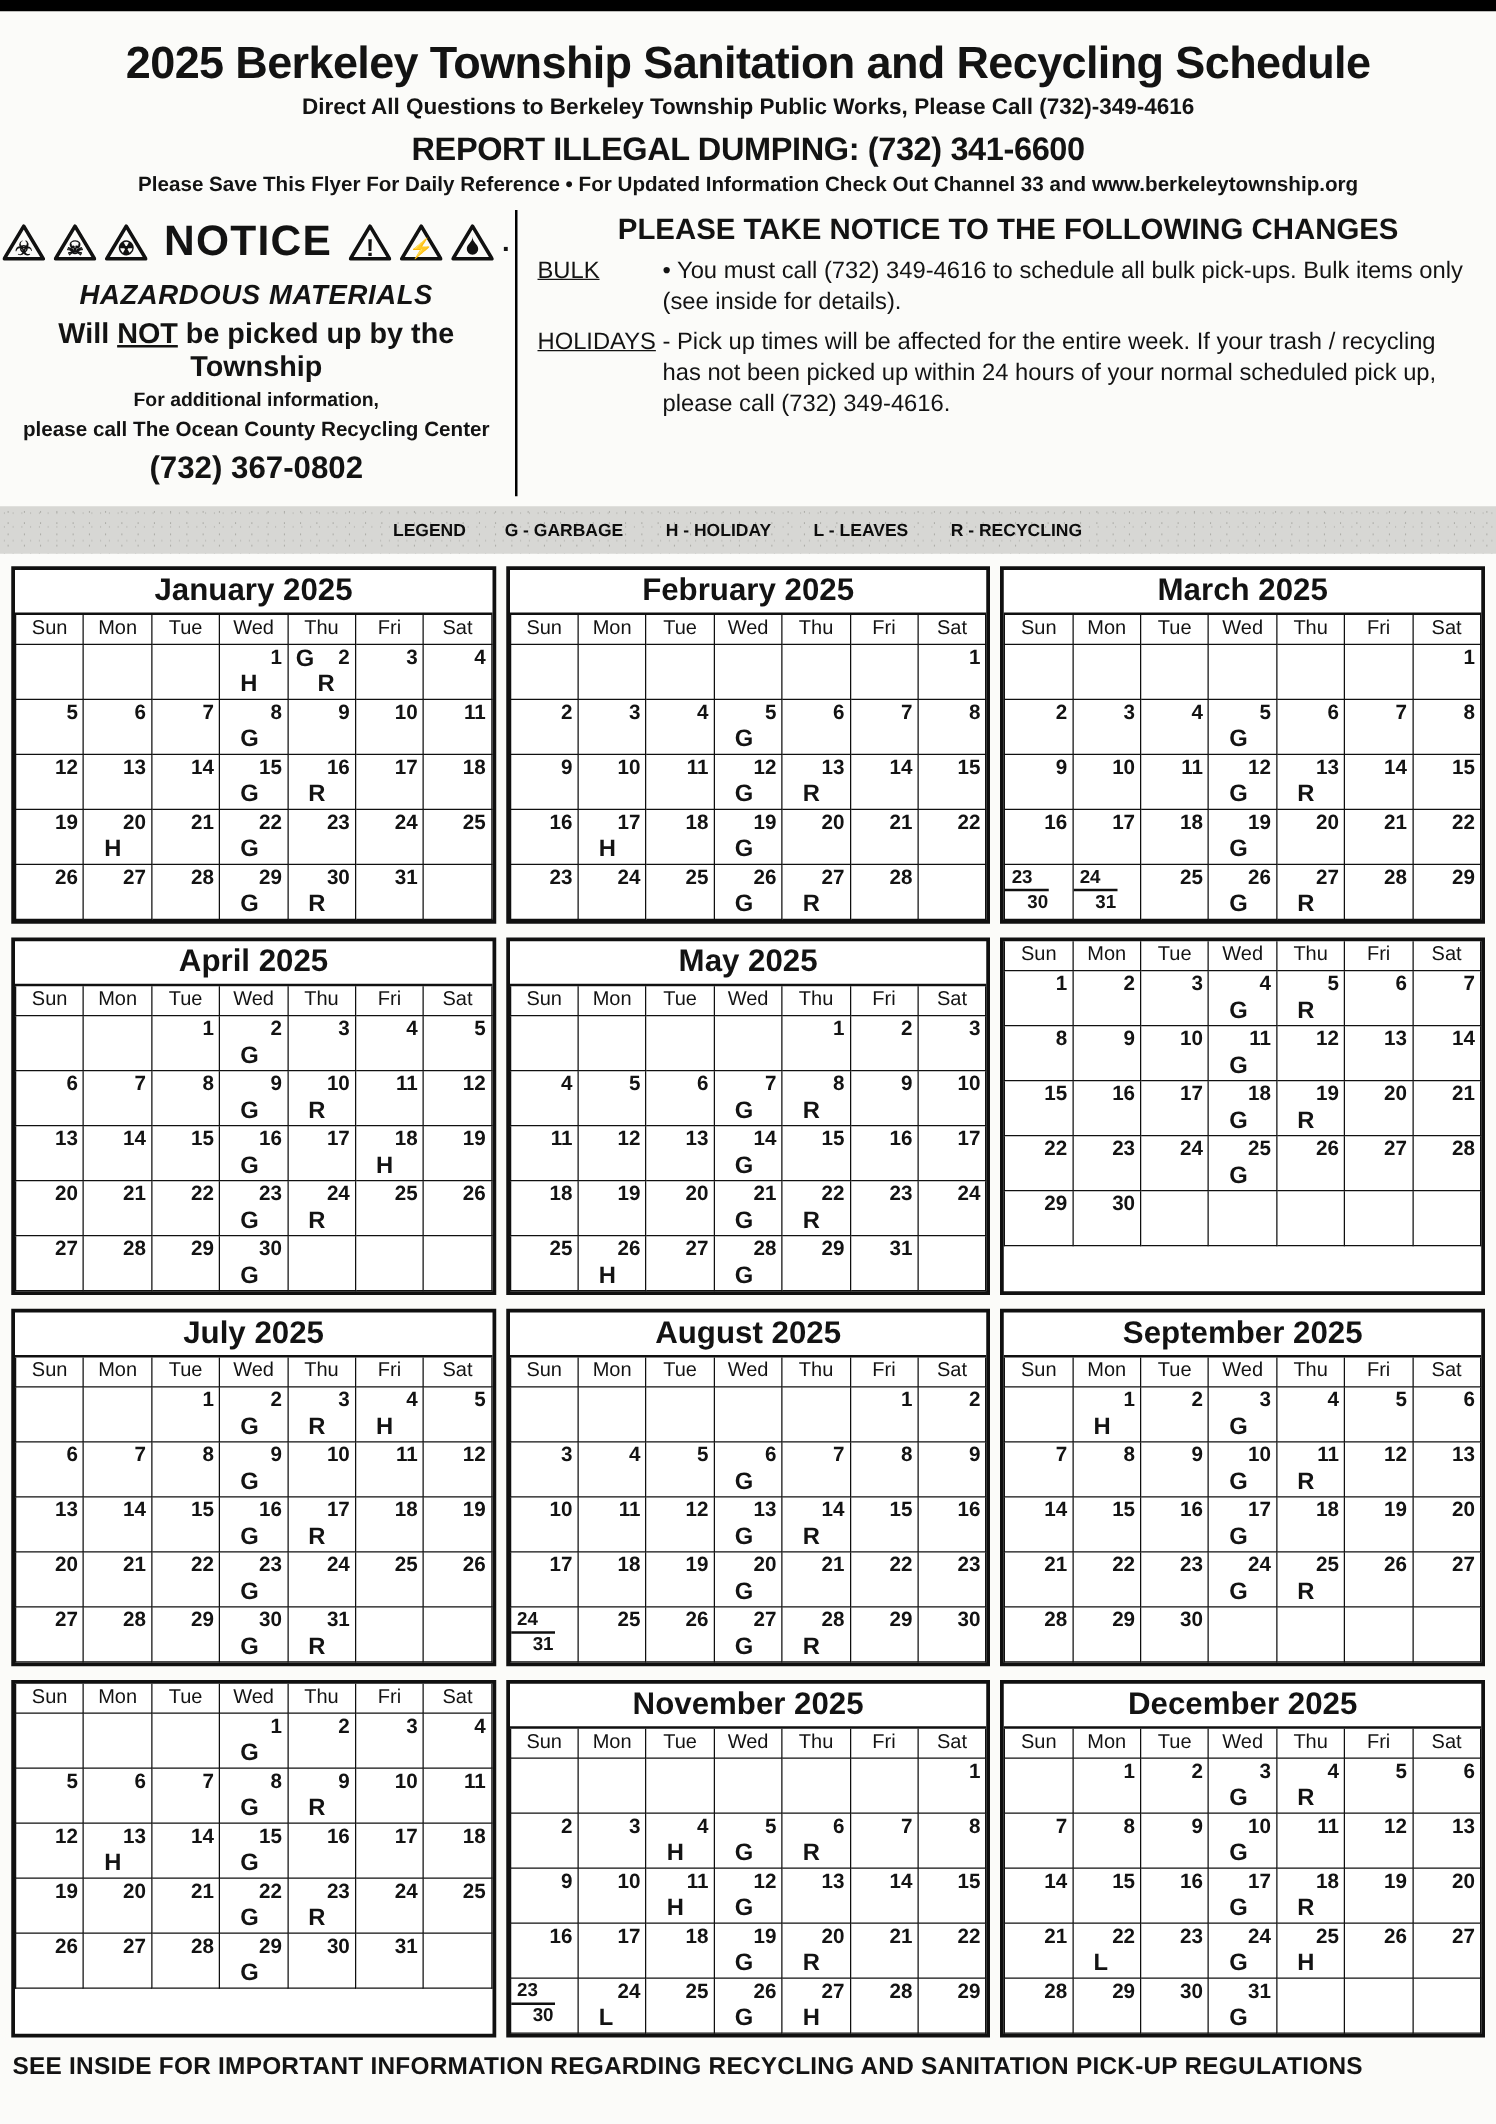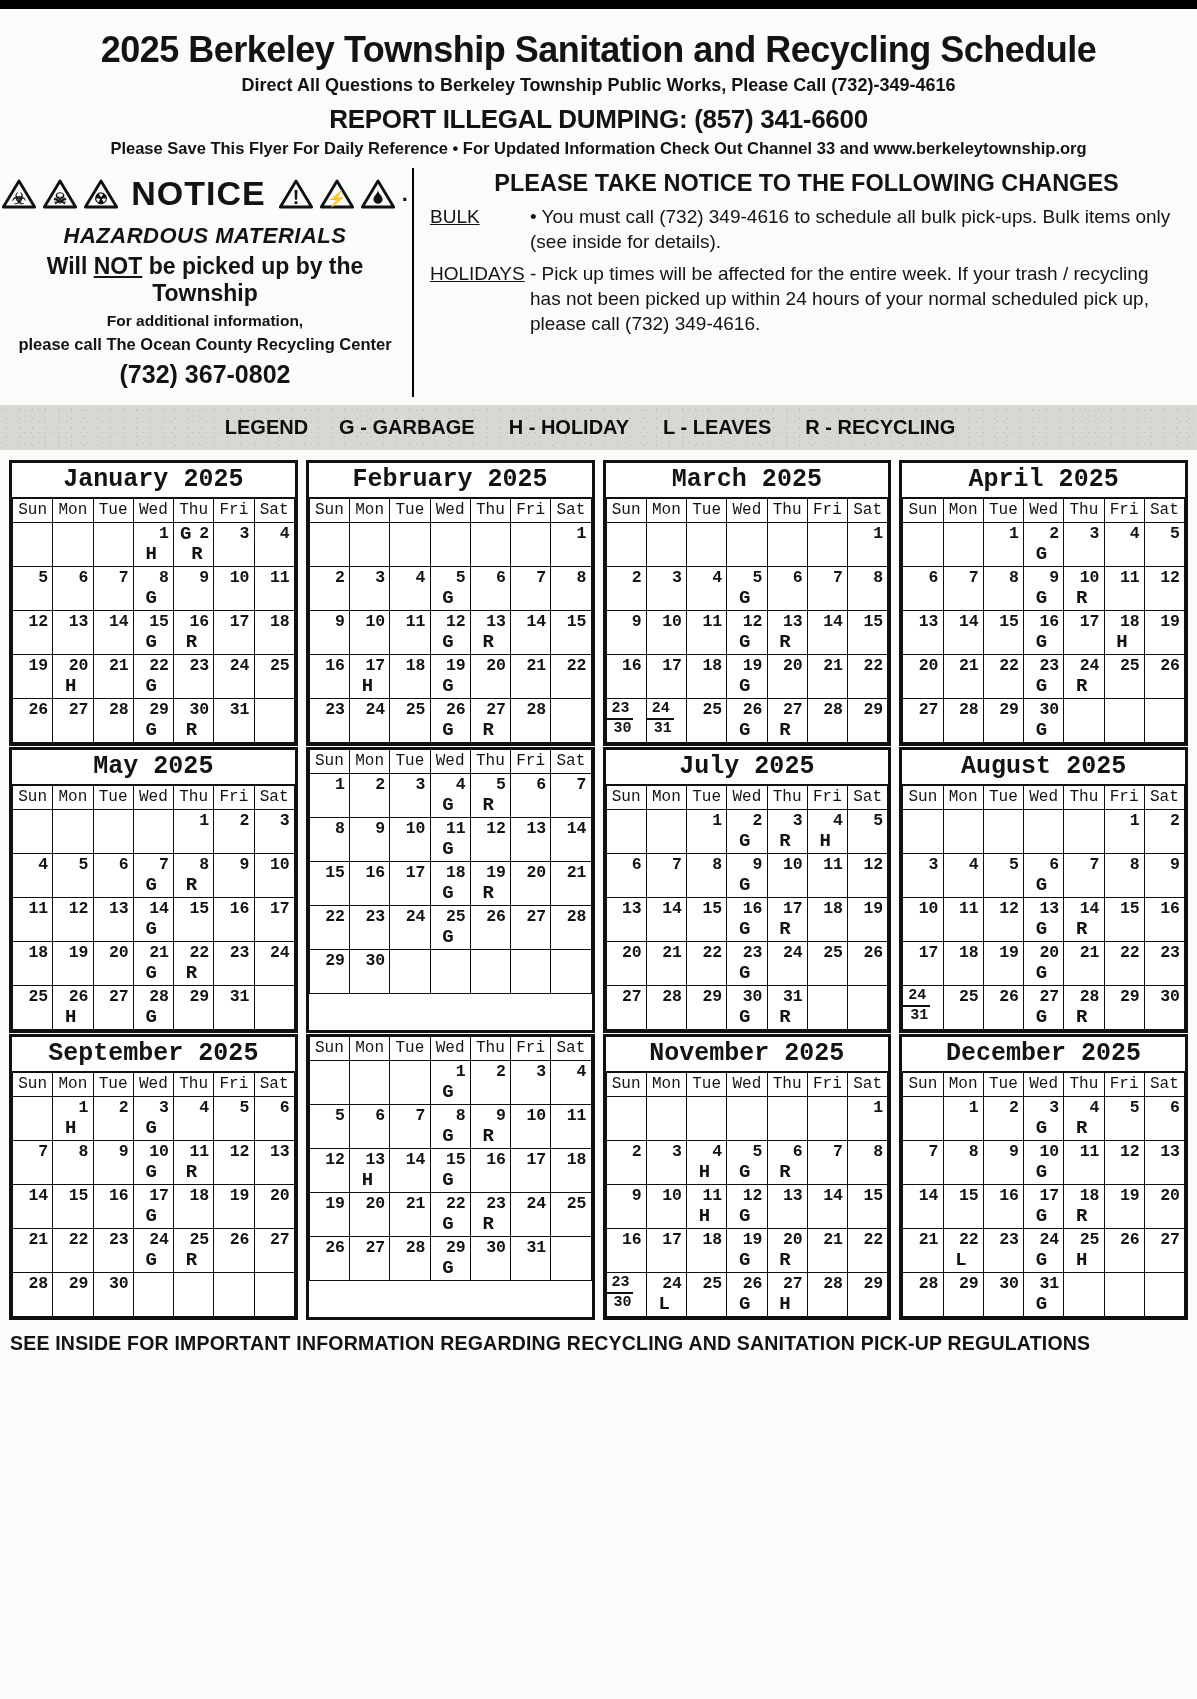--- a/index.html
+++ b/index.html
@@ -33,35 +33,35 @@
 
   .notice-right { flex:1; padding:0 4px 0 16px; }
   .nr-title { font-size:23.5px; font-weight:bold; text-align:center; margin:2px 0 8px; }
   .nr-row { display:flex; font-size:19px; font-weight:normal; line-height:1.3; margin-bottom:8px; }
   .nr-label { flex:0 0 100px; text-decoration:underline; }
   .nr-text { flex:1; }
 
   
   .legend-bar {
     margin:8px 0 10px; padding:11px 0; text-align:center;
-    font-weight:bold; font-size:20px; color:#0d0d0d;
+    font-weight:bold; font-size:14px; color:#0d0d0d;
     background-color:#d7d7d4;
     background-image:
       radial-gradient(#8a8a86 9%, transparent 10%),
       radial-gradient(#a9a9a4 7%, transparent 8%),
       radial-gradient(#bdbdb9 11%, transparent 12%);
     background-size:9px 6px, 13px 9px, 7px 11px;
   }
   .legend-item { display:inline-block; margin:0 17px; }
   .legend-label { display:inline-block; margin-right:14px; }
 
   
   #months-grid {
-    display:grid; grid-template-columns:repeat(4, 1fr);
-    gap:1px 8px; padding:0 9px;font-family:Liberation Mono, monospace;
+    display:grid; grid-template-columns:repeat(3, 1fr);
+    gap:11px 8px; padding:0 9px;
   }
   .month { border:3px solid #101010; background:#fff; }
   .month-title { font-size:25px; font-weight:bold; text-align:center; padding:2px 0 3px; border-bottom:2px solid #101010; }
   table.cal { width:100%; border-collapse:collapse; table-layout:fixed; }
   table.cal th {
     border:1.5px solid #101010; border-top:none;
     font-size:16px; font-weight:normal; padding:2px 0 3px;
   }
   table.cal td { border:1.5px solid #101010; height:43px; position:relative; padding:0; }
   .num { position:absolute; top:1px; right:4px; font-size:16.5px; font-weight:600; }
@@ -79,21 +79,21 @@
   
   .footer { font-size:19.5px; font-weight:bold; padding:12px 10px 0; letter-spacing:0.2px; }
 </style>
 </head>
 <body>
 
 <div class="topbar"></div>
 
 <div class="hdr-title">2025 Berkeley Township Sanitation and Recycling Schedule</div>
 <div class="hdr-sub1">Direct All Questions to Berkeley Township Public Works, Please Call (732)-349-4616</div>
-<div class="hdr-sub2">REPORT ILLEGAL DUMPING: (857) 341-6600</div>
+<div class="hdr-sub2">REPORT ILLEGAL DUMPING: (732) 341-6600</div>
 <div class="hdr-sub3">Please Save This Flyer For Daily Reference • For Updated Information Check Out Channel 33 and www.berkeleytownship.org</div>
 
 <div class="notice-wrap">
   <div class="notice-left">
     <div class="icons-row" id="notice-icons-row">
       <span id="icons-left-slot" style="display:flex;gap:7px;">
           <svg viewBox="0 0 26 23" width="34" height="30" class="tri-icon">
             <polygon points="13,1.5 25,21.5 1,21.5" fill="none" stroke="#111" stroke-width="2.2" stroke-linejoin="round"></polygon>
             <text x="13" y="19" text-anchor="middle" font-size="12" font-weight="bold" fill="#111">☣</text>
           </svg>

